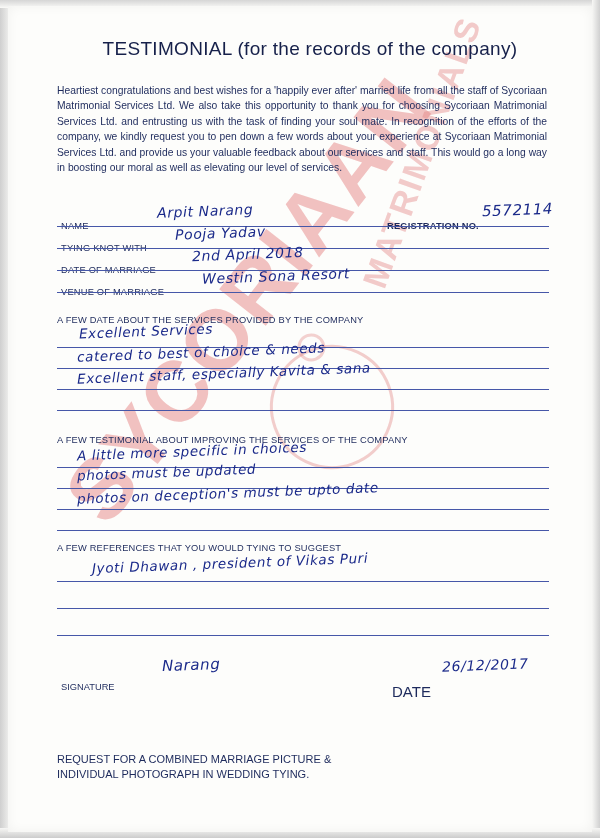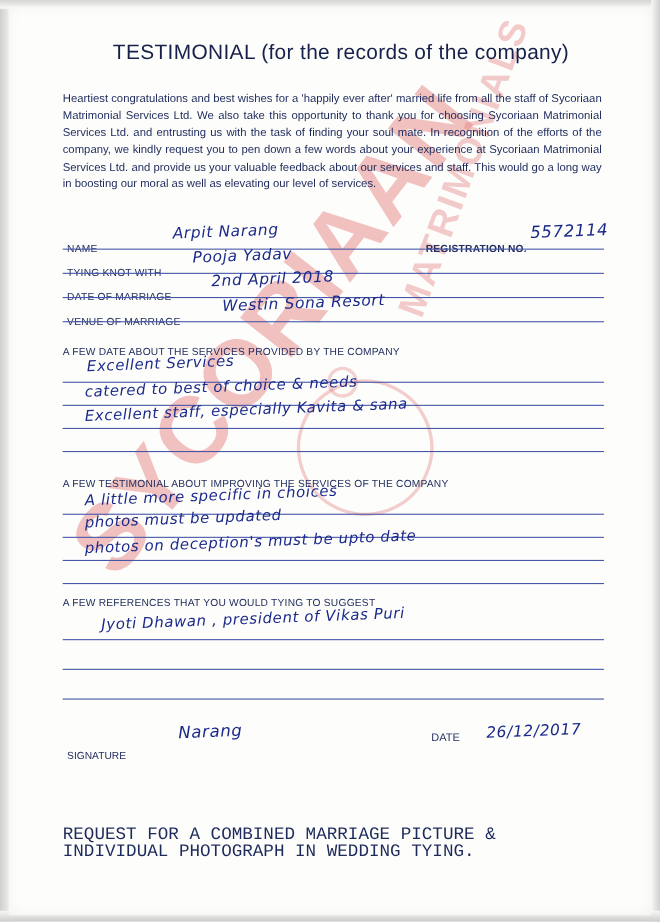--- a/index.html
+++ b/index.html
@@ -190,43 +190,42 @@
     position: relative;
     height: 20px;
     border-bottom: 1px solid #4657a8;
   }
 
   .footer {
     position: absolute;
     left: 57px;
     top: 752px;
     width: 492px;
-    font-size: 16px;
+    font-size: 11px;
     line-height: 15px;
     color: #1d2a5c;
     z-index: 4;
-    font-family: Liberation Mono, monospace;
   }
 
   .sig-row {
     position: relative;
     height: 26px;
   }
   .sig-lbl {
     position: absolute;
     left: 4px;
     top: 24px;
     font-size: 9.3px;
     color: #1d2a5c;
   }
   .date-lbl {
     position: absolute;
     left: 335px;
-    top: 8px;
-    font-size: 10px;
+    top: 25px;
+    font-size: 15px;
     color: #1d2a5c;
   }
 </style>
 </head>
 <body>
 
 <div class="page">
   <div class="edge-left"></div>
   <div class="edge-top"></div>
   <div class="edge-right"></div>

